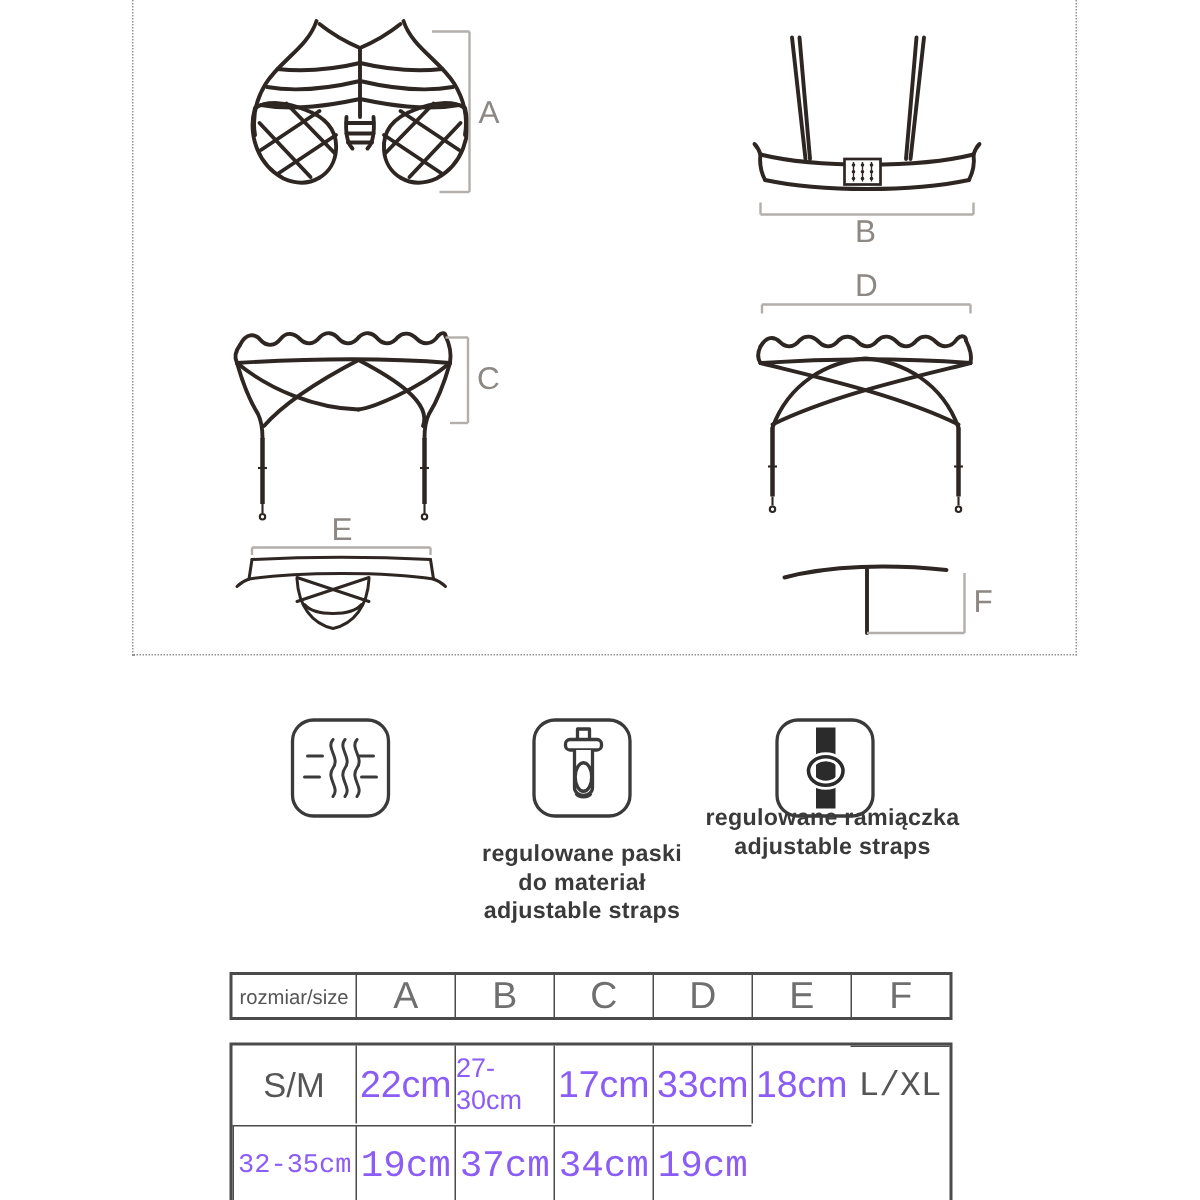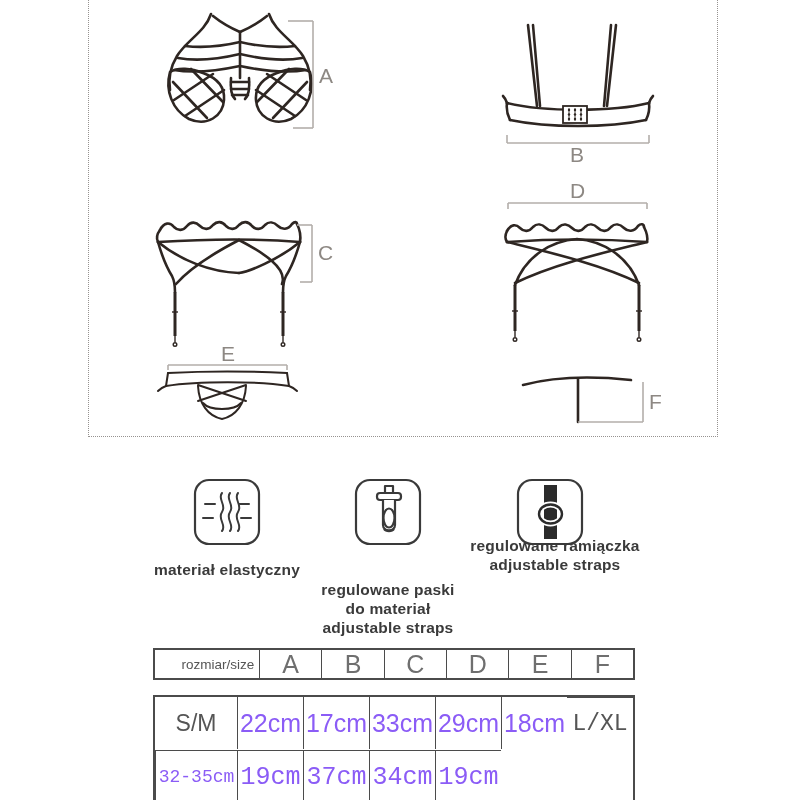--- a/index.html
+++ b/index.html
@@ -10,21 +10,21 @@
   svg.fig{position:absolute;overflow:visible;}
   .dim-label{position:absolute;font-size:21px;color:#8d8883;letter-spacing:.5px;
         font-weight:400;}
   
   .feature-icon{position:absolute;}
   .caption{position:absolute;width:240px;text-align:center;font-size:15.5px;
         font-weight:bold;color:#3a3a3a;line-height:19px;letter-spacing:.2px;}
   
   .size-table{position:absolute;left:153px;top:648px;width:482px;color:#3e3e3e;}
   .tbl-head{display:grid;grid-template-columns:82px repeat(6,1fr);
-        border:2px solid #4b4b4b;background:#fff;padding-left:22px;}
+        border:2px solid #4b4b4b;background:#fff;}
   .tbl-head .cell{height:28px;display:flex;align-items:center;justify-content:center;
         font-size:25px;color:#6f6f6f;border-left:1.5px solid #4b4b4b;}
   .tbl-head .cell.c0{border-left:none;font-size:13.5px;color:#555;}
   .tbl-body{margin-top:15px;display:grid;grid-template-columns:82px repeat(6,1fr);
         border:2px solid #4b4b4b;background:#fff;}
   .tbl-body .cell{height:52px;display:flex;align-items:center;justify-content:center;
         font-size:25px;color:#8b5cf6;border-left:1.5px solid #4b4b4b;}
   .tbl-body .cell.c0{border-left:none;font-size:23px;color:#555;}
   .tbl-body .cell.small{font-size:18px;}
   .tbl-body .cell.r1{border-top:1.5px solid #4b4b4b;font-family:Liberation Mono, monospace;}
@@ -232,23 +232,22 @@
   </svg>
 
   <svg class="feature-icon" style="left:515px;top:477px" width="70" height="70" viewBox="0 0 70 70">
     <rect x="3" y="3" width="64" height="64" rx="14" fill="#fff" stroke="#3a3a3a" stroke-width="2.2"></rect>
     <rect x="29" y="8" width="13" height="54" fill="#2b2b2b"></rect>
     <ellipse cx="35.5" cy="37" rx="11.5" ry="9.5" fill="none" stroke="#ffffff" stroke-width="6"></ellipse>
     <ellipse cx="35.5" cy="37" rx="11.5" ry="9.5" fill="none" stroke="#2b2b2b" stroke-width="2.4"></ellipse>
   </svg>
 
   <div class="caption" style="left:107px;top:560px">
-    <div>materiał elastyczny</div>
-  </div>
-  <div class="caption" style="left:268px;top:580px">
+  </div>
+  <div class="caption" style="left:268px;top:560px">
     <div>regulowane paski</div>
     <div>do materiał</div>
     <div>adjustable straps</div>
   </div>
   <div class="caption" style="left:435px;top:536px">
     <div>regulowane ramiączka</div>
     <div>adjustable straps</div>
   </div>
 
   <div class="size-table">
@@ -257,23 +256,23 @@
       <div class="cell">A</div>
       <div class="cell">B</div>
       <div class="cell">C</div>
       <div class="cell">D</div>
       <div class="cell">E</div>
       <div class="cell">F</div>
     </div>
     <div class="tbl-body">
       <div class="cell c0">S/M</div>
       <div class="cell">22cm</div>
+      <div class="cell small">27-30cm</div>
       <div class="cell">17cm</div>
       <div class="cell">33cm</div>
-      <div class="cell">29cm</div>
       <div class="cell">18cm</div>
 
       <div class="cell c0 r1">L/XL</div>
       <div class="cell small r1">32-35cm</div>
       <div class="cell r1">19cm</div>
       <div class="cell r1">37cm</div>
       <div class="cell r1">34cm</div>
       <div class="cell r1">19cm</div>
     </div>
   </div>

